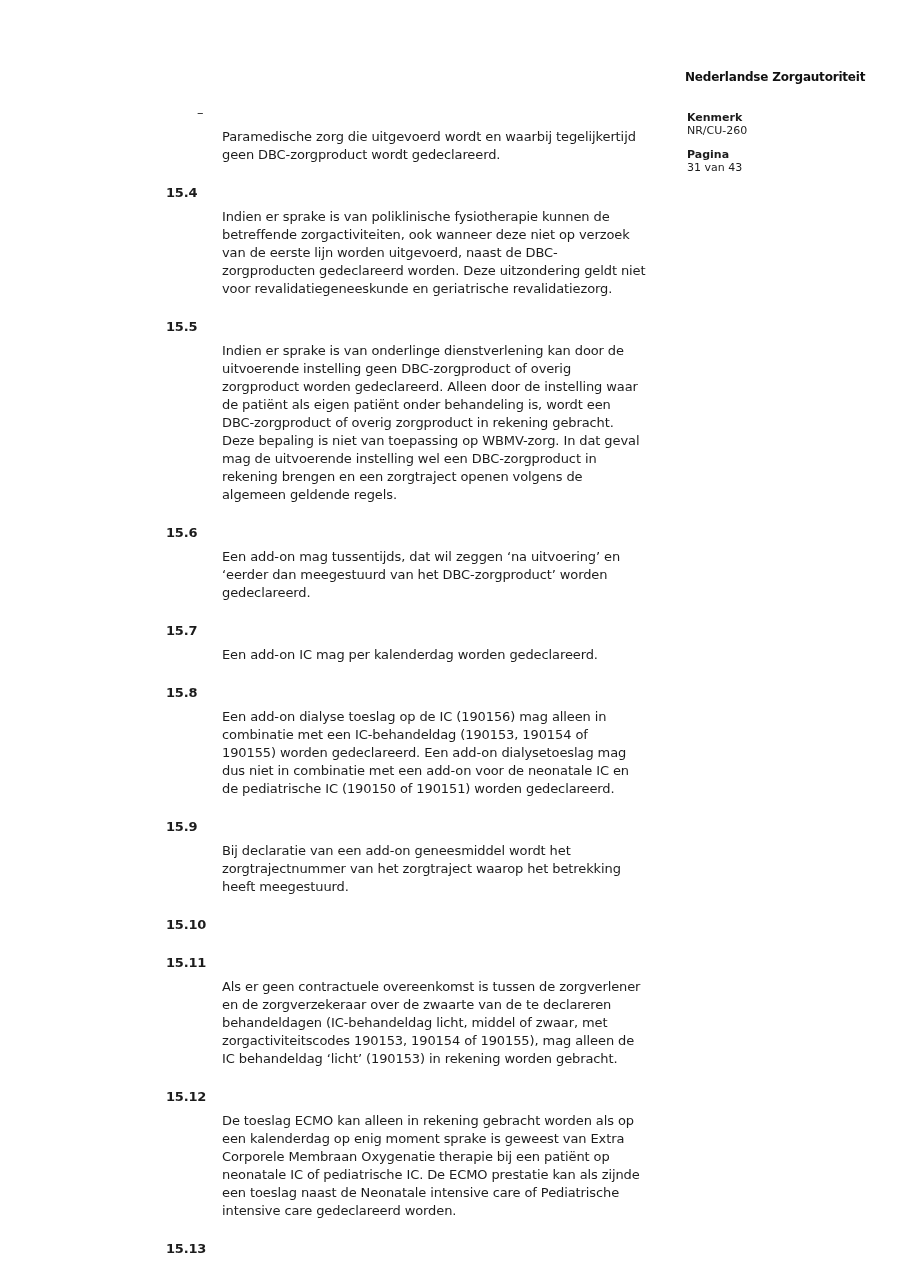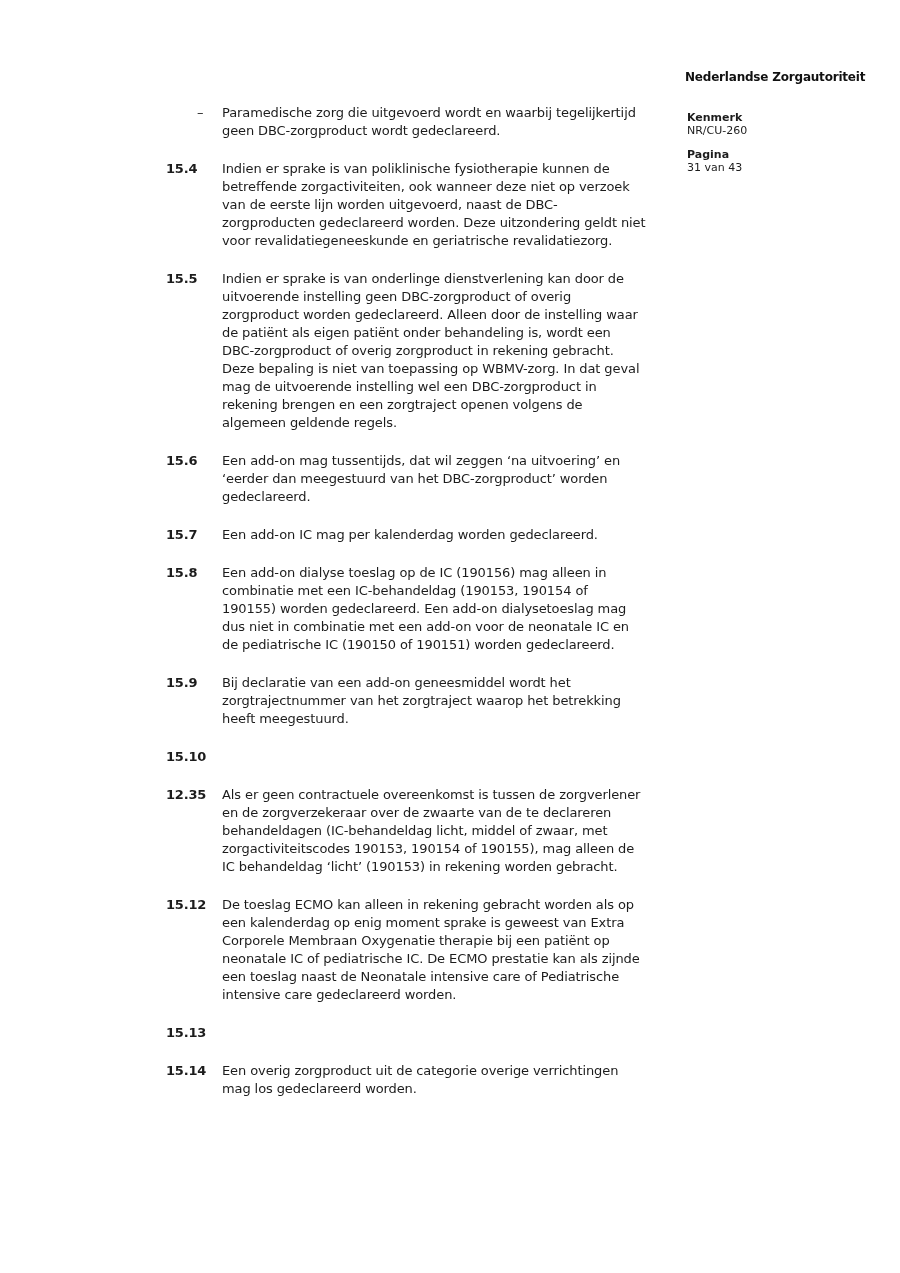--- a/index.html
+++ b/index.html
@@ -66,20 +66,21 @@
   }
   .item.bullet .num {
     font-weight: normal;
     padding-left: 31px;
     box-sizing: border-box;
   }
   .item .text {
     flex: 1;
     white-space: pre-line;
     letter-spacing: -0.1px;
+    margin-top: 24px;
   }
 </style>
 </head>
 <body>
 
 <div class="page">
 
   <div class="org-name">Nederlandse Zorgautoriteit</div>
 
   <div class="meta">
@@ -146,21 +147,21 @@
       <span class="text">Bij declaratie van een add-on geneesmiddel wordt het
 zorgtrajectnummer van het zorgtraject waarop het betrekking
 heeft meegestuurd.</span>
     </div>
 
     <div class="item">
       <span class="num">15.10</span>
     </div>
 
     <div class="item">
-      <span class="num">12.35</span>
+      <span class="num">15.11</span>
       <span class="text">Als er geen contractuele overeenkomst is tussen de zorgverlener
 en de zorgverzekeraar over de zwaarte van de te declareren
 behandeldagen (IC-behandeldag licht, middel of zwaar, met
 zorgactiviteitscodes 190153, 190154 of 190155), mag alleen de
 IC behandeldag ‘licht’ (190153) in rekening worden gebracht.</span>
     </div>
 
     <div class="item">
       <span class="num">15.12</span>
       <span class="text">De toeslag ECMO kan alleen in rekening gebracht worden als op

